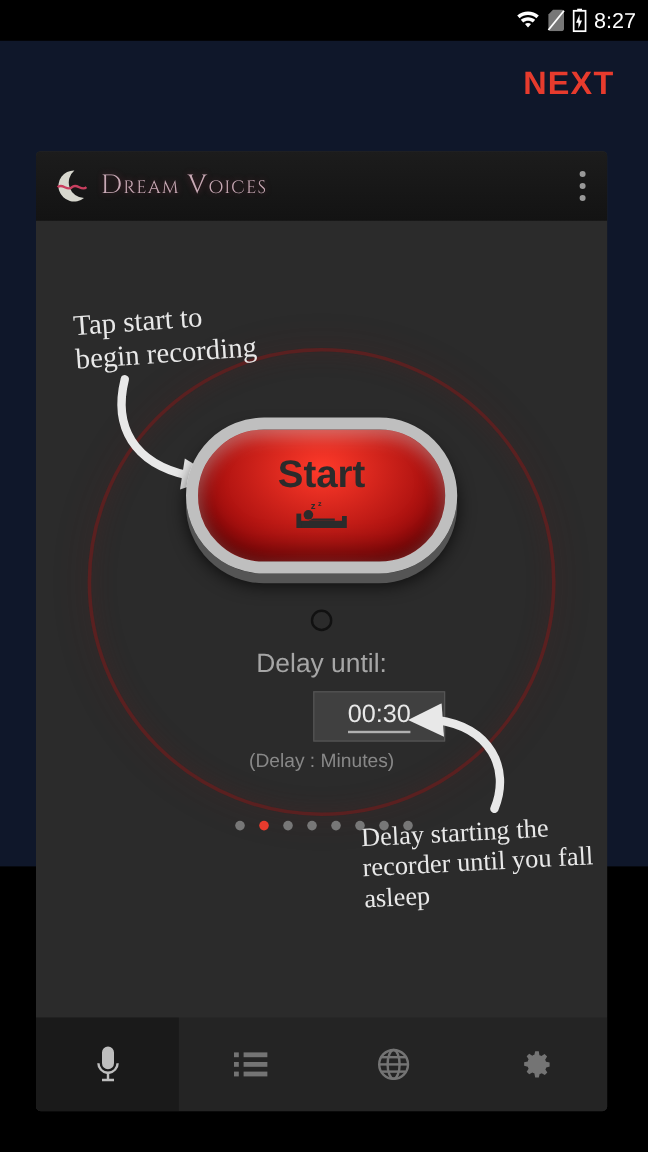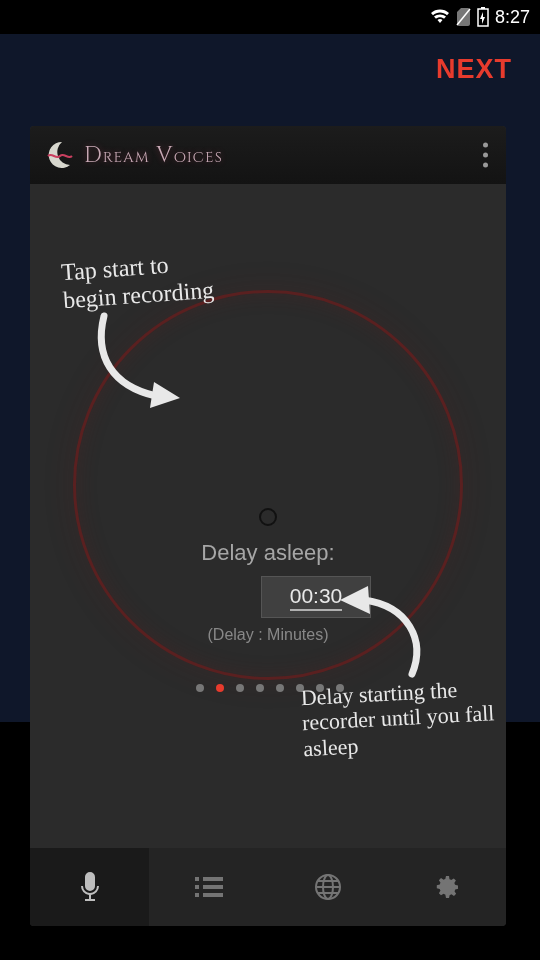--- a/index.html
+++ b/index.html
@@ -249,24 +249,38 @@
       <div class="big-circle"></div>
 
       <div class="hint-top" style="white-space:pre-line">Tap start to
 begin recording</div>
 
       <svg class="arrow1" viewBox="0 0 110 110">
         <path fill="none" stroke="#e8e8e8" stroke-width="7" stroke-linecap="round" d="M20 6 C 10 46, 28 76, 72 86"></path>
         <path fill="#e8e8e8" d="M70 72 L96 88 L66 98 Z"></path>
       </svg>
 
+      <div class="start-btn">
+        <span class="lbl">Start</span>
+        <span class="sleep">
+          <svg width="46" height="28" viewBox="0 0 46 28">
+            <text x="14" y="8" font-size="8" fill="#2b2b2b">z</text>
+            <text x="20" y="6" font-size="6" fill="#2b2b2b">z</text>
+            <rect x="4" y="18" width="38" height="6" fill="#2b2b2b"></rect>
+            <rect x="2" y="12" width="4" height="12" fill="#2b2b2b"></rect>
+            <rect x="40" y="14" width="4" height="10" fill="#2b2b2b"></rect>
+            <circle cx="12" cy="13" r="4" fill="#2b2b2b"></circle>
+            <path d="M16 16 L34 16 L34 18 L12 18 Z" fill="#2b2b2b"></path>
+          </svg>
+        </span>
+      </div>
 
       <div class="spinner-dot"></div>
 
-      <div class="delay-label">Delay asleep:</div>
+      <div class="delay-label">Delay until:</div>
       <div class="delay-box">
         <span>00:30</span>
       </div>
       <div class="delay-hint">(Delay : Minutes)</div>
 
       <svg class="arrow2" viewBox="0 0 100 95">
         <path fill="none" stroke="#e8e8e8" stroke-width="7" stroke-linecap="round" d="M78 88 C 92 54, 74 20, 30 14"></path>
         <path fill="#e8e8e8" d="M34 0 L6 14 L36 28 Z"></path>
       </svg>
 

